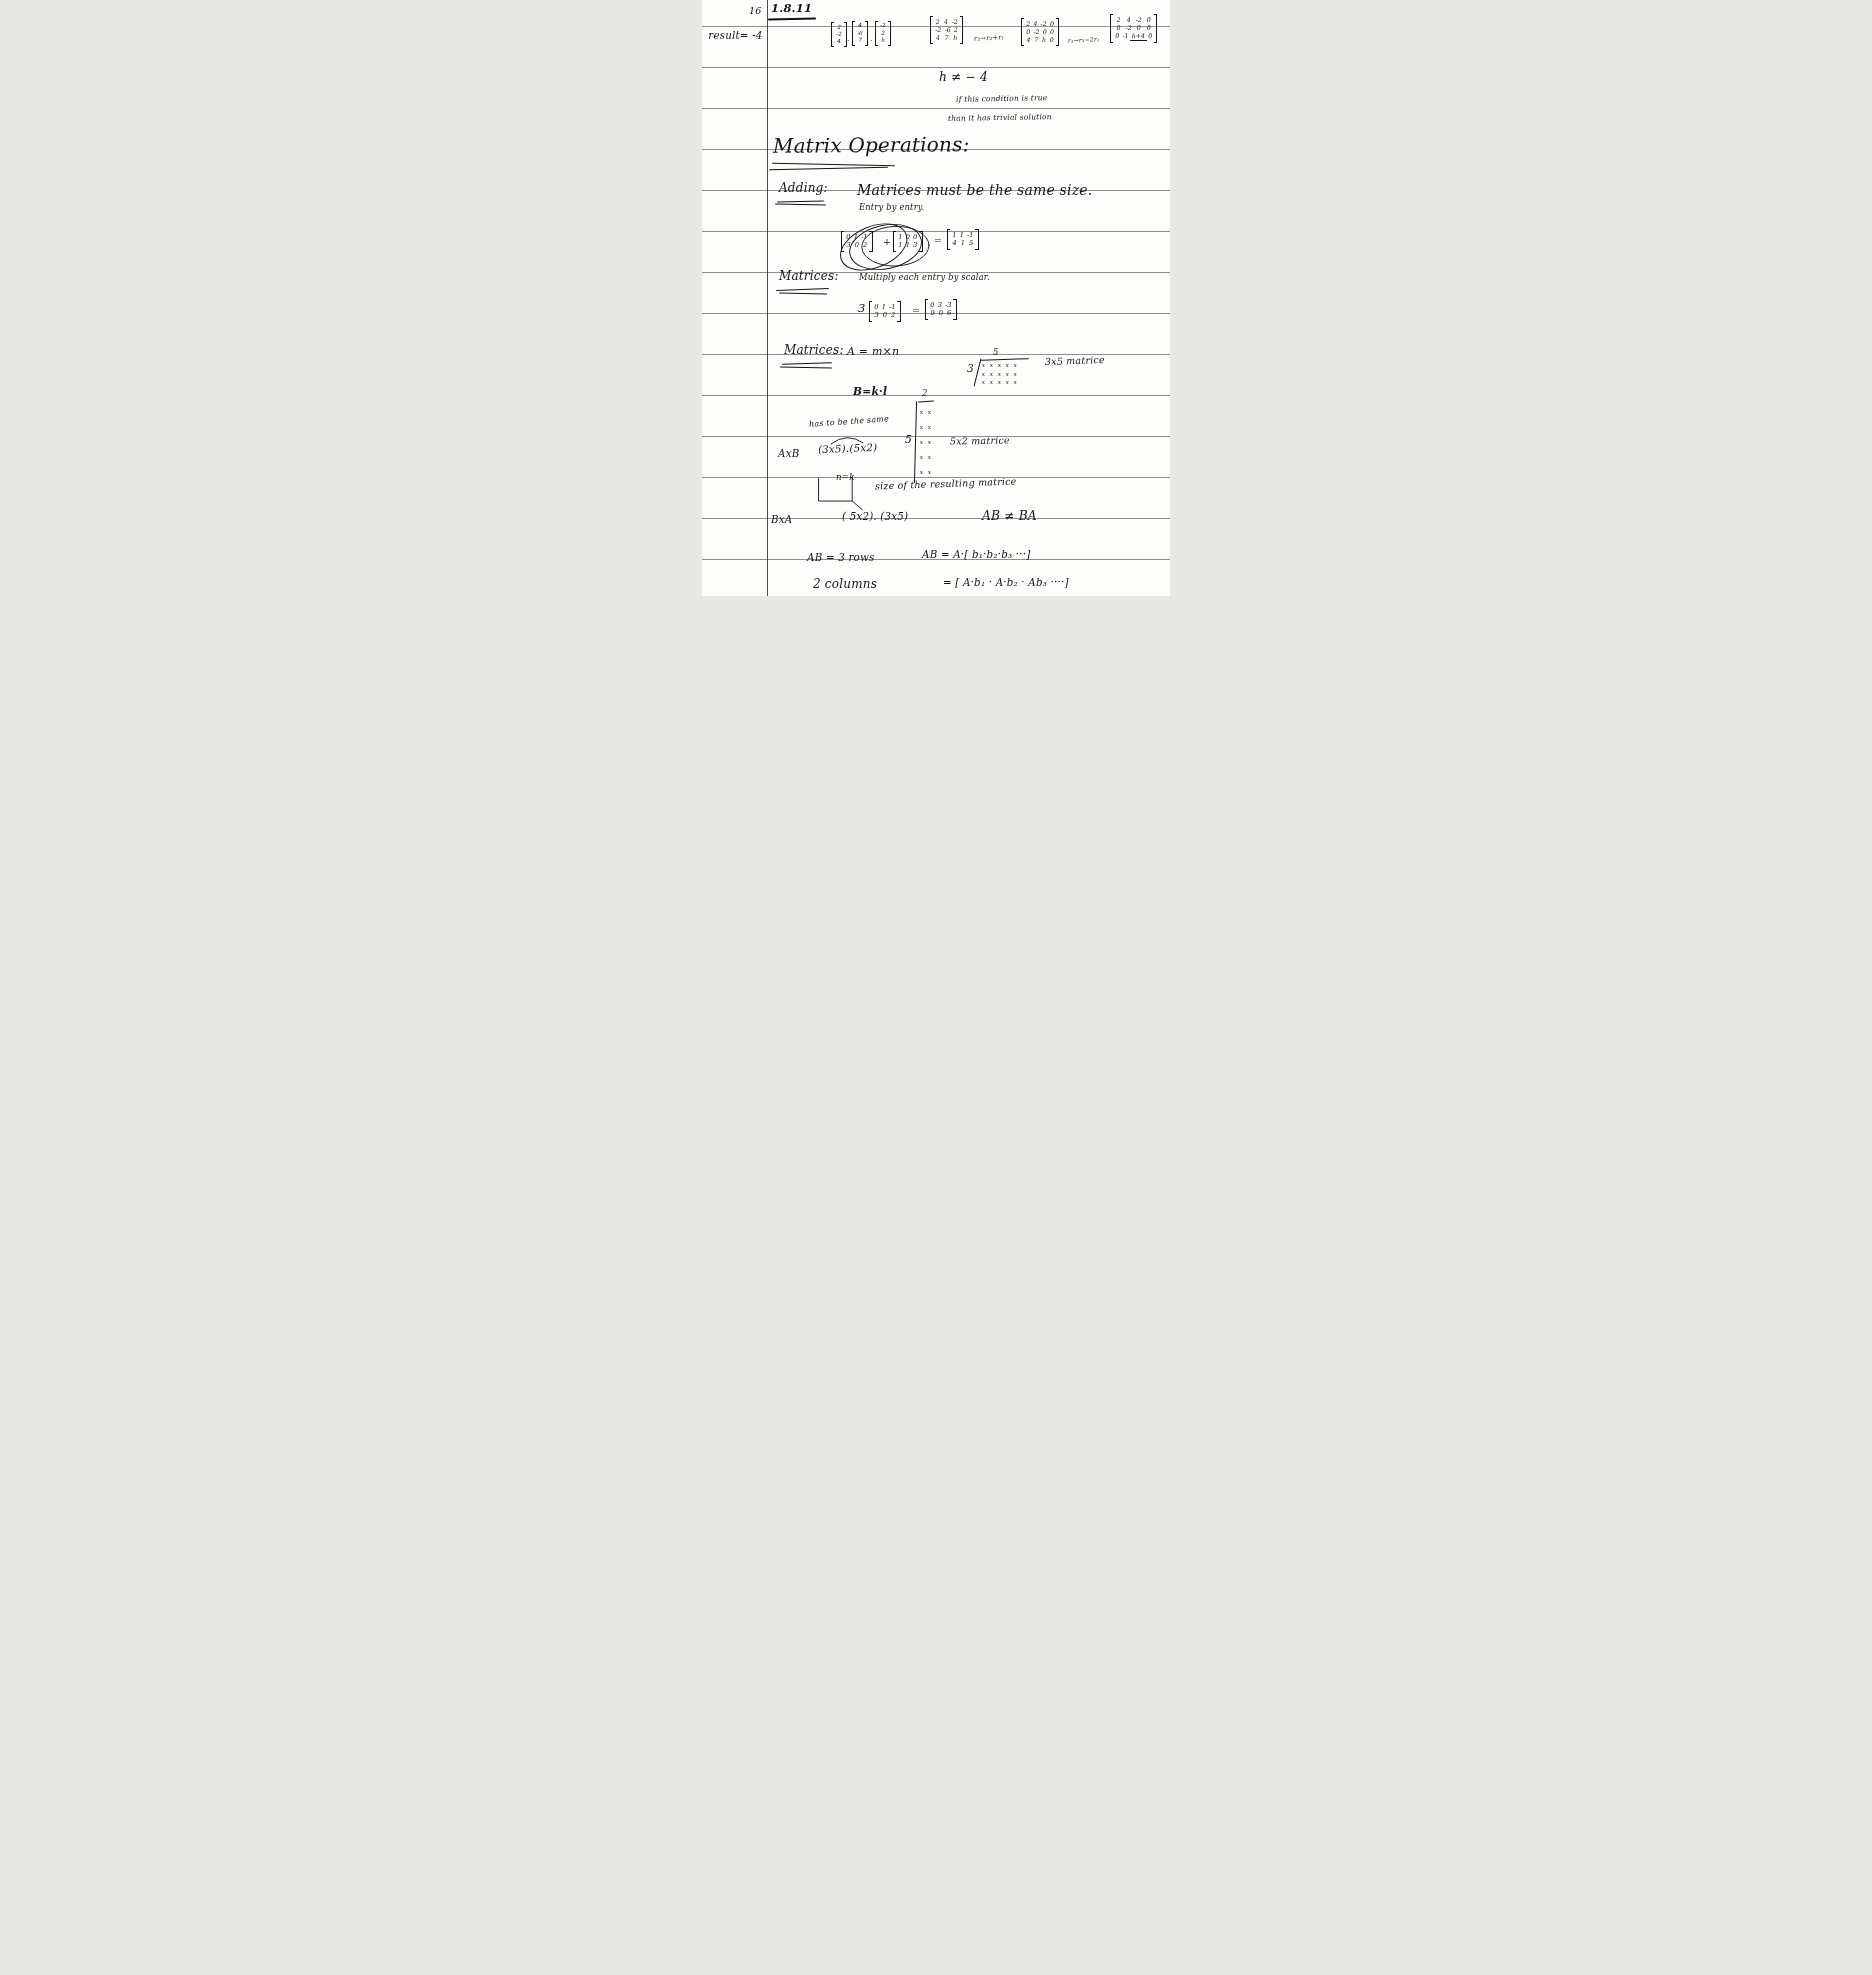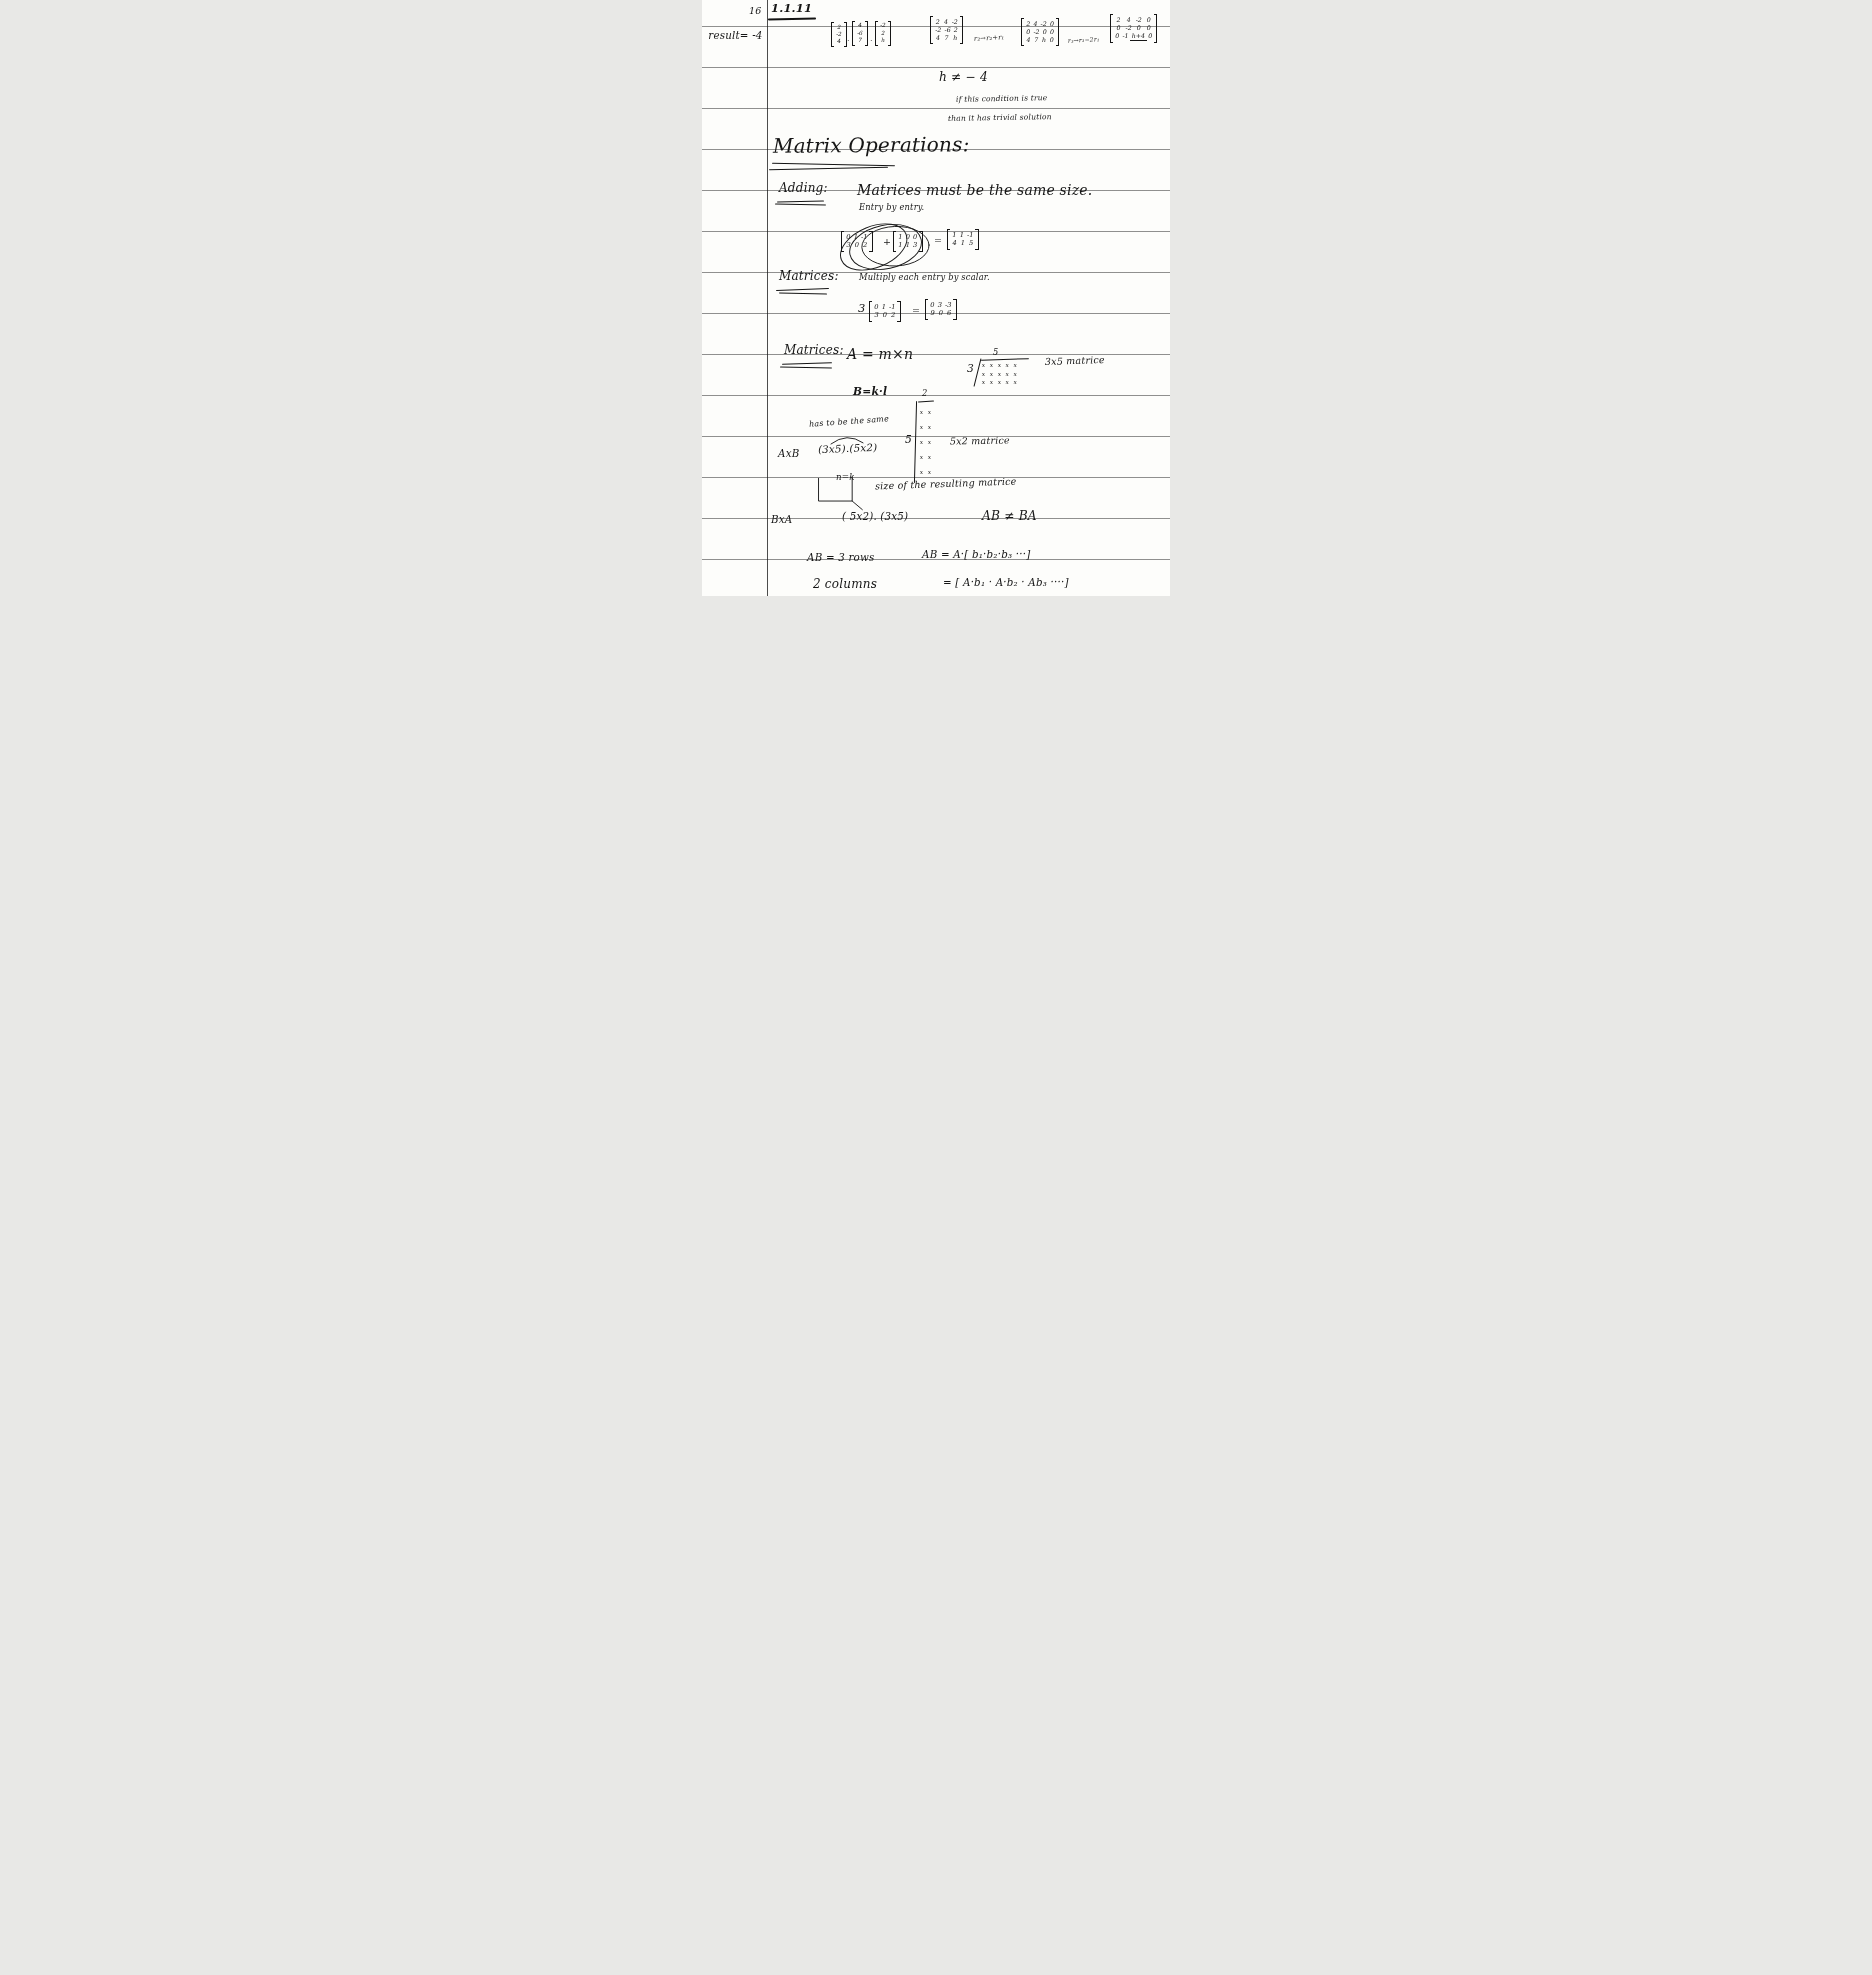--- a/index.html
+++ b/index.html
@@ -61,21 +61,21 @@
   }
 </style>
 </head>
 <body>
 
 <div class="page" data-name="notebook-page">
   <div class="ruling" data-name="ruled-lines"></div>
   <div class="margin-line" data-name="margin-line"></div>
 
   <div class="hw" style="left:47px;top:5.5px;font-size:9.5px;" data-name="page-number">16</div>
-  <div class="hw" style="left:69px;top:1.6px;font-size:11.5px;font-weight:bold;" data-name="exercise-number">1.1.11</div>
+  <div class="hw" style="left:69px;top:1.6px;font-size:11.5px;font-weight:bold;" data-name="exercise-number">1.8.11</div>
   <div class="bar" style="left:66px;top:18px;width:48px;height:1.6px;transform:rotate(-1deg);" data-name="exercise-underline"></div>
   <div class="hw" style="left:6.3px;top:30px;font-size:10.3px;" data-name="result-note">result= -4</div>
 
   <div class="mtx" style="left:129px;top:22px;font-size:5.7px;" data-name="vector-1">
       <div class="mrow">
         <span class="mcell">2</span>
       </div>
       <div class="mrow">
         <span class="mcell">-2</span>
       </div>
@@ -254,21 +254,21 @@
       <div class="mrow">
         <span class="mcell">9</span>
         <span class="mcell">0</span>
         <span class="mcell">6</span>
       </div>
     </div>
 
   <div class="hw" style="left:82px;top:344px;font-size:12px;" data-name="multiply-label">Matrices:</div>
   <div class="bar" style="left:80px;top:363px;width:50px;height:1.4px;transform:rotate(-1.5deg);" data-name="multiply-underline-1"></div>
   <div class="bar" style="left:78px;top:367px;width:52px;height:1.4px;transform:rotate(1deg);" data-name="multiply-underline-2"></div>
-  <div class="hw" style="left:145px;top:346px;font-size:14px;" data-name="matrix-a-definition">A = m×n</div>
+  <div class="hw" style="left:145px;top:346px;font-size:11px;" data-name="matrix-a-definition">A = m×n</div>
 
   <div class="hw" style="left:291px;top:348px;font-size:8.3px;" data-name="grid-3x5-cols-label">5</div>
   <div class="bar" style="left:279px;top:359px;width:48px;height:1.2px;transform:rotate(-2deg);" data-name="grid-3x5-overline"></div>
   <div class="hw" style="left:265px;top:363px;font-size:10.7px;" data-name="grid-3x5-rows-label">3</div>
   <div class="bar" style="left:275px;top:358px;width:0.8px;height:29px;transform:rotate(14deg);" data-name="grid-3x5-divider-line"></div>
   <div class="xg xg35" style="left:279px;top:361px;font-size:6px;" data-name="grid-3x5">
       <div class="mrow">
         <span class="mcell">x</span>
         <span class="mcell">x</span>
         <span class="mcell">x</span>

